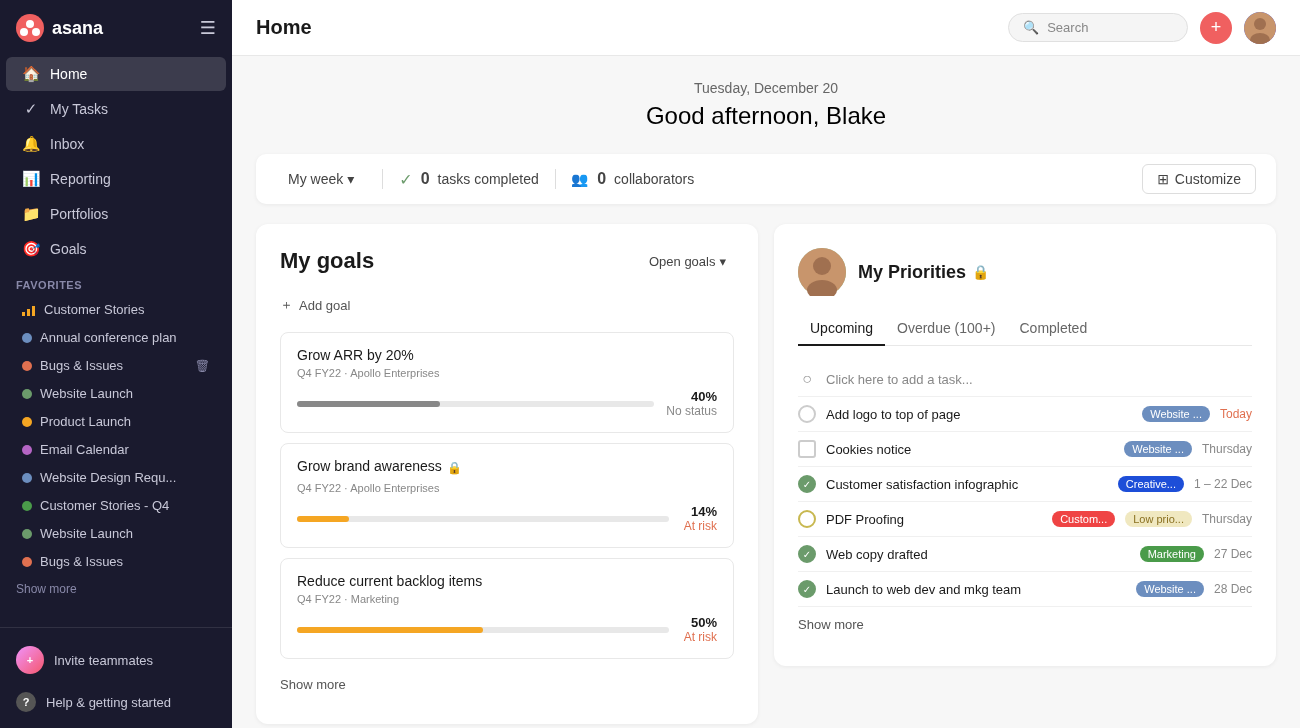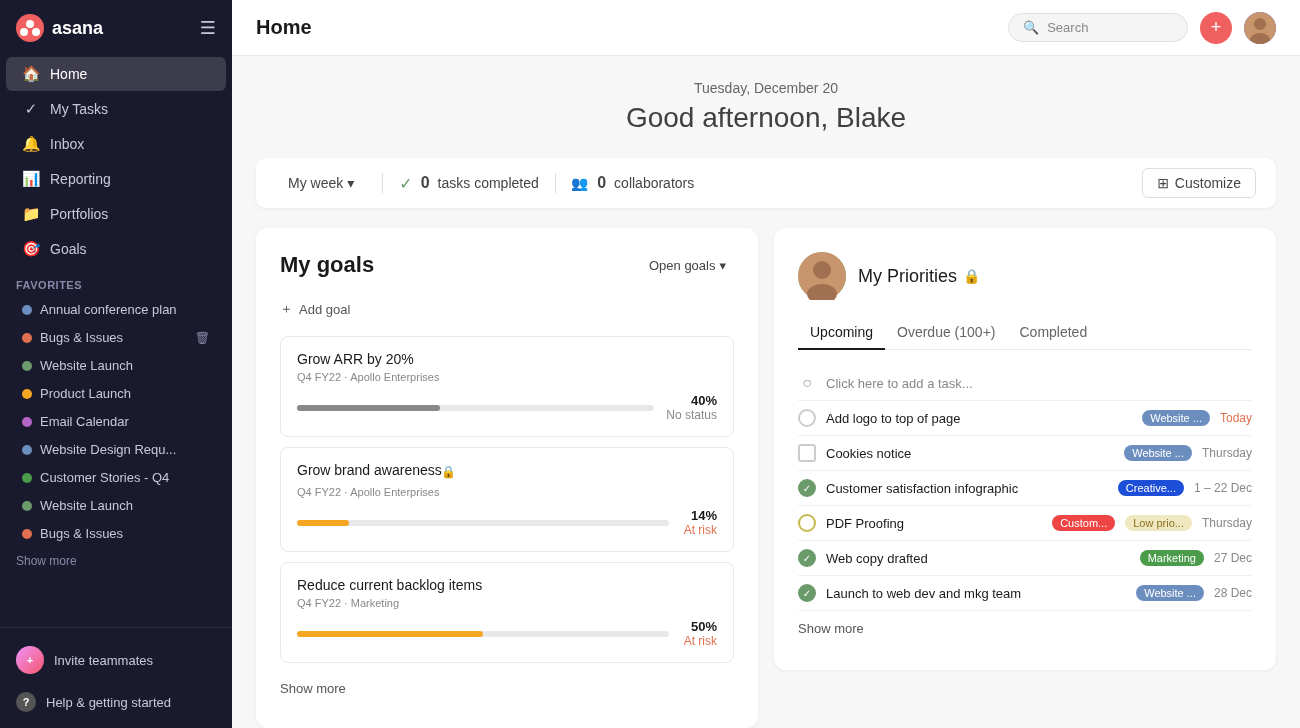--- a/index.html
+++ b/index.html
@@ -62,21 +62,21 @@
     .add-btn {
       width: 32px; height: 32px; border-radius: 50%; background: #f06060; border: none; cursor: pointer; display: flex; align-items: center; justify-content: center; color: #fff; font-size: 18px; font-weight: 300;
     }
     .user-avatar-placeholder { width: 32px; height: 32px; border-radius: 50%; background: linear-gradient(135deg, #667eea, #764ba2); display: flex; align-items: center; justify-content: center; color: #fff; font-size: 12px; font-weight: 600; overflow: hidden; }
 
     
     #content { flex: 1; overflow-y: auto; padding: 24px; background: #f7f7f7; }
 
     .greeting-section { text-align: center; margin-bottom: 24px; }
     .greeting-date { font-size: 14px; color: #666; margin-bottom: 6px; }
-    .greeting-text { font-size: 28px; font-weight: 300; color: #404040; }
+    .greeting-text { font-size: 24px; font-weight: 300; color: #000000; }
     .stat-item { display: flex; align-items: center; gap: 8px; font-size: 14px; color: #444; }
     .stat-check { color: #6b9b6b; font-size: 16px; }
     .stat-num { font-size: 16px; font-weight: 600; }
     .stat-divider { width: 1px; height: 20px; background: #ddd; }
     .myweek-btn {
       display: flex; align-items: center; gap: 4px; font-size: 14px; color: #444; background: none; border: none; cursor: pointer; padding: 6px 12px; border-radius: 6px;
     }
     .customize-btn {
       display: flex; align-items: center; gap: 6px; font-size: 14px; color: #444; background: none; border: 1px solid #ddd; cursor: pointer; padding: 6px 14px; border-radius: 6px; margin-left: auto;
     }
@@ -112,21 +112,21 @@
     .goal-status { font-size: 12px; color: #888; text-align: right; }
     .goal-right { text-align: right; }
     .at-risk { color: #e07050; }
     .no-status { color: #888; }
     .show-more-goals { font-size: 13px; color: #555; cursor: pointer; padding: 8px 0; }
 
     
     .priorities-header { display: flex; align-items: center; gap: 12px; margin-bottom: 16px; }
     .priorities-avatar-img { width: 48px; height: 48px; border-radius: 50%; background: linear-gradient(135deg, #a8c8a8, #7ab87a); display: flex; align-items: center; justify-content: center; }
     .priorities-title-area { }
-    .priorities-title { font-size: 18px; font-weight: 400; color: #1a1a1a; display: flex; align-items: center; gap: 6px; }
+    .priorities-title { font-size: 18px; font-weight: 700; color: #1a1a1a; display: flex; align-items: center; gap: 6px; }
     .lock-icon { font-size: 14px; color: #888; }
 
     .priorities-tabs { display: flex; gap: 0; border-bottom: 1px solid #e8e8e8; margin-bottom: 16px; }
     .pri-tab {
       font-size: 14px; color: #666; padding: 8px 12px; cursor: pointer; border-bottom: 2px solid transparent; margin-bottom: -1px;
     }
     .pri-tab.active { color: #1a1a1a; font-weight: 500; border-bottom-color: #1a1a1a; }
 
     .task-row {
       display: flex; align-items: center; padding: 8px 0; border-bottom: 1px solid #f0f0f0; gap: 10px;
@@ -196,20 +196,28 @@
     </div>
     <div class="nav-item">
       <span class="nav-icon">🎯</span>
       <span>Goals</span>
     </div>
   </div>
 
   <div class="sidebar-section-title">Favorites</div>
   <div>
     <div class="fav-item">
+      <div class="fav-bar">
+        <span style="height:4px; background:#f5a623;"></span>
+          <span style="height:7px; background:#f5a623;"></span>
+          <span style="height:10px; background:#f5a623;"></span>
+      </div>
+      <span>Customer Stories</span>
+    </div>
+    <div class="fav-item">
       <div class="fav-dot" style="background:#6c8ebf;"></div>
       <span>Annual conference plan</span>
     </div>
     <div class="fav-item">
       <div class="fav-dot" style="background:#e07050;"></div>
       <span>Bugs &amp; Issues</span>
       <span class="trash-icon">🗑</span>
     </div>
     <div class="fav-item">
       <div class="fav-dot" style="background:#6b9b6b;"></div>
@@ -330,21 +338,21 @@
                 <div class="progress-bar-fill" style="width:40%; background:#888;"></div>
               </div>
               <div class="goal-right">
                 <div class="goal-pct">40%</div>
                 <div class="goal-status no-status">No status</div>
               </div>
             </div>
           </div>
 
           <div class="goal-item">
-            <div style="display:flex; align-items:center; margin-bottom:4px;">
+            <div style="display:flex; align-items:center; gap:6px; margin-bottom:4px;">
               <div class="goal-name">Grow brand awareness</div>
               <span style="font-size:12px; color:#888;">🔒</span>
             </div>
             <div class="goal-meta">Q4 FY22 · Apollo Enterprises</div>
             <div class="goal-progress-row">
               <div class="progress-bar-bg">
                 <div class="progress-bar-fill yellow" style="width:14%;"></div>
               </div>
               <div class="goal-right">
                 <div class="goal-pct">14%</div>

